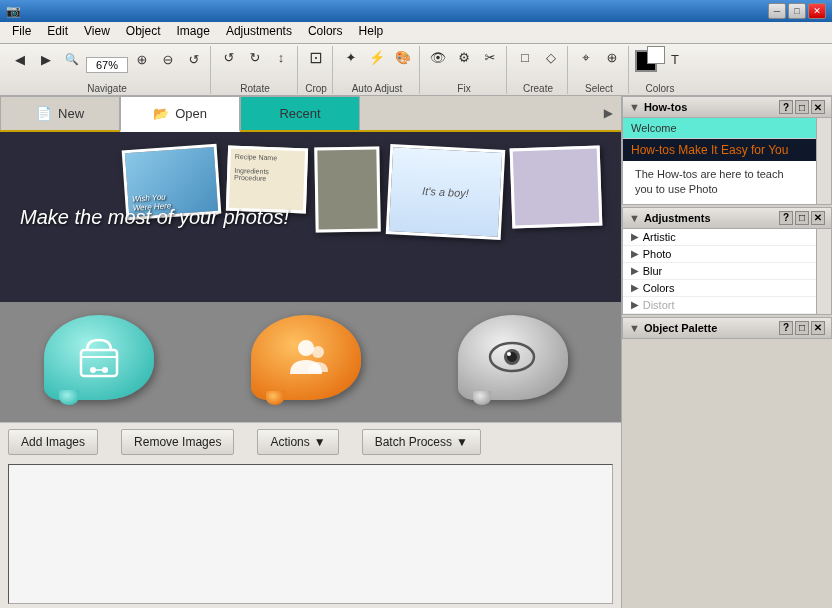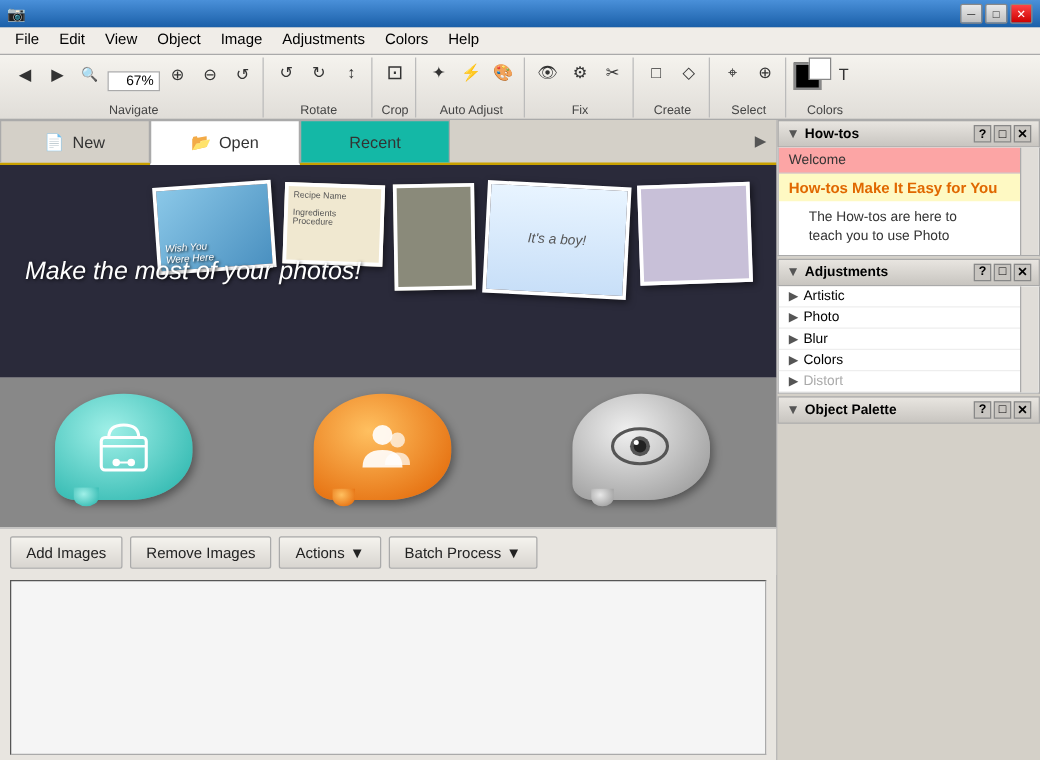--- a/index.html
+++ b/index.html
@@ -64,21 +64,21 @@
     .toolbar-icons { display: flex; gap: 2px; align-items: center; }
     .tb-btn {
       width: 24px; height: 24px; background: transparent;
       border: 1px solid transparent; border-radius: 2px;
       cursor: pointer; display: flex; align-items: center; justify-content: center;
       font-size: 13px; color: #333;
     }
 
     .zoom-box {
       background: white; border: 1px solid #aaa; padding: 1px 4px;
-      font-size: 11px; width: 42px; text-align: right; margin-top: 11px;
+      font-size: 11px; width: 42px; text-align: center; margin-top: 11px;
     }
 
     
     .main-layout {
       display: flex;
       height: calc(608px - 22px - 22px - 52px);
       background: #c8c5c0;
     }
 
     
@@ -145,21 +145,21 @@
     }
 
     
     .bottom-toolbar {
       height: 38px;
       background: #e8e5e0;
       border-top: 1px solid #bbb;
       display: flex;
       align-items: center;
       padding: 0 8px;
-      gap: 6px;
+      gap: 23px;
     }
     .action-btn {
       height: 26px; padding: 0 12px;
       background: linear-gradient(to bottom, #f5f3ee, #d8d5d0);
       border: 1px solid #aaa; border-radius: 2px;
       cursor: pointer; font-size: 12px; color: #222;
       display: flex; align-items: center; gap: 4px;
     }
 
     
@@ -204,35 +204,35 @@
 
     .panel-content {
       background: white;
       border: 1px solid #aaa;
       border-top: none;
       overflow: hidden;
     }
 
     
     .howto-welcome {
-      background: #fca5a5;
+      background: #5eead4;
       padding: 4px 8px;
       font-size: 11px;
       color: #333;
       border-bottom: 1px solid #ccc;
     }
     .howto-title {
-      background: #fef9c3;
+      background: #0f172a;
       padding: 4px 8px;
       font-size: 12px;
-      font-weight: bold;
+      font-weight: normal;
       color: #e06800;
     }
     .howto-body {
-      padding: 6px 24px;
+      padding: 6px 12px;
       font-size: 11px;
       color: #333;
       line-height: 1.4;
     }
 
     
     .adj-item {
       display: flex; align-items: center;
       padding: 2px 8px;
       font-size: 11px;

